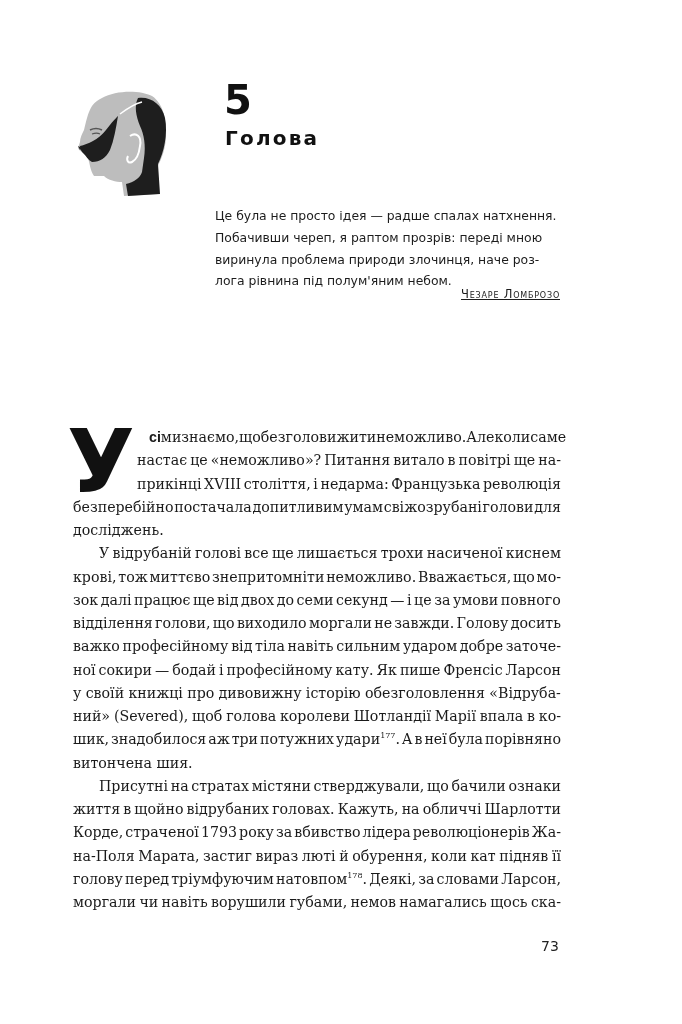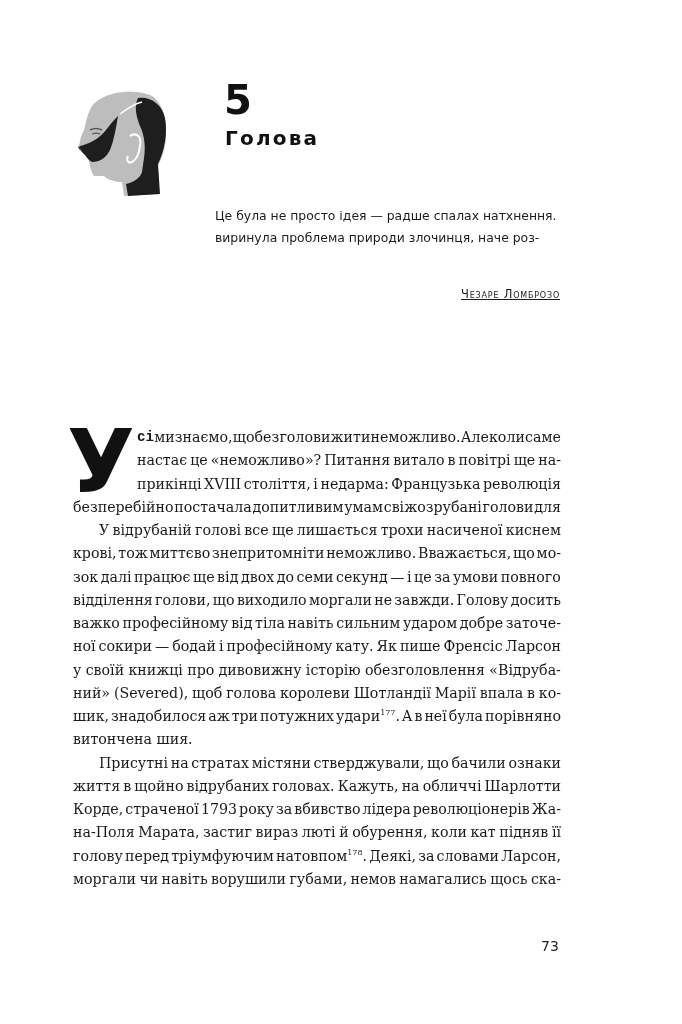--- a/index.html
+++ b/index.html
@@ -102,22 +102,23 @@
       position: absolute;
       left: -6px;
       top: -8px;
       font-family: "DejaVu Sans", sans-serif;
       font-weight: bold;
       font-size: 88px;
       line-height: 88px;
       color: #111;
     }
     .lead-bold {
-      font-family: Liberation Mono, monospace;
+      font-family: Liberation Sans, sans-serif;
       font-weight: bold;
+      margin-left: 12px;
     }
     sup.fn {
       font-size: 8px;
       vertical-align: 6px;
       line-height: 0;
     }
     .page-number {
       position: absolute;
       left: 530px;
       top: 936px;
@@ -150,21 +151,23 @@
     <path d="M26 44 C30 42, 34 42, 38 44" fill="none" stroke="#555" stroke-width="1.5"></path>
     <path d="M28 48 C31 47, 34 47, 36 48" fill="none" stroke="#555" stroke-width="1.2"></path>
   </svg>
 </div>
 
 <div class="chapter-number">5</div>
 <div class="chapter-title">Голова</div>
 
 <div class="epigraph">
   <span class="epigraph-line">Це була не просто ідея — радше спалах натхнення.</span>
+  <span class="epigraph-line">Побачивши череп, я раптом прозрів: переді мною</span>
   <span class="epigraph-line">виринула проблема природи злочинця, наче роз-</span>
+  <span class="epigraph-line">лога рівнина під полум'яним небом.</span>
 </div>
 <div class="epigraph-author">Чезаре Ломброзо</div>
 
 <div class="body-text" id="body-text">
   <span class="dropcap">У</span>
 <div class="line dropcap-indent">
       <span class="w lead-bold">сі</span>
       <span class="w">ми</span>
       <span class="w">знаємо,</span>
       <span class="w">що</span>
@@ -197,20 +200,23 @@
       <span class="w">революція</span>
     </div>
     <div class="line">
       <span class="w">безперебійно</span>
       <span class="w">постачала</span>
       <span class="w">допитливим</span>
       <span class="w">умам</span>
       <span class="w">свіжозрубані</span>
       <span class="w">голови</span>
       <span class="w">для</span>
+    </div>
+    <div class="line last">
+      <span class="w">досліджень.</span>
     </div>
     <div class="line indent">
       <span class="w">У</span>
       <span class="w">відрубаній</span>
       <span class="w">голові</span>
       <span class="w">все</span>
       <span class="w">ще</span>
       <span class="w">лишається</span>
       <span class="w">трохи</span>
       <span class="w">насиченої</span>

